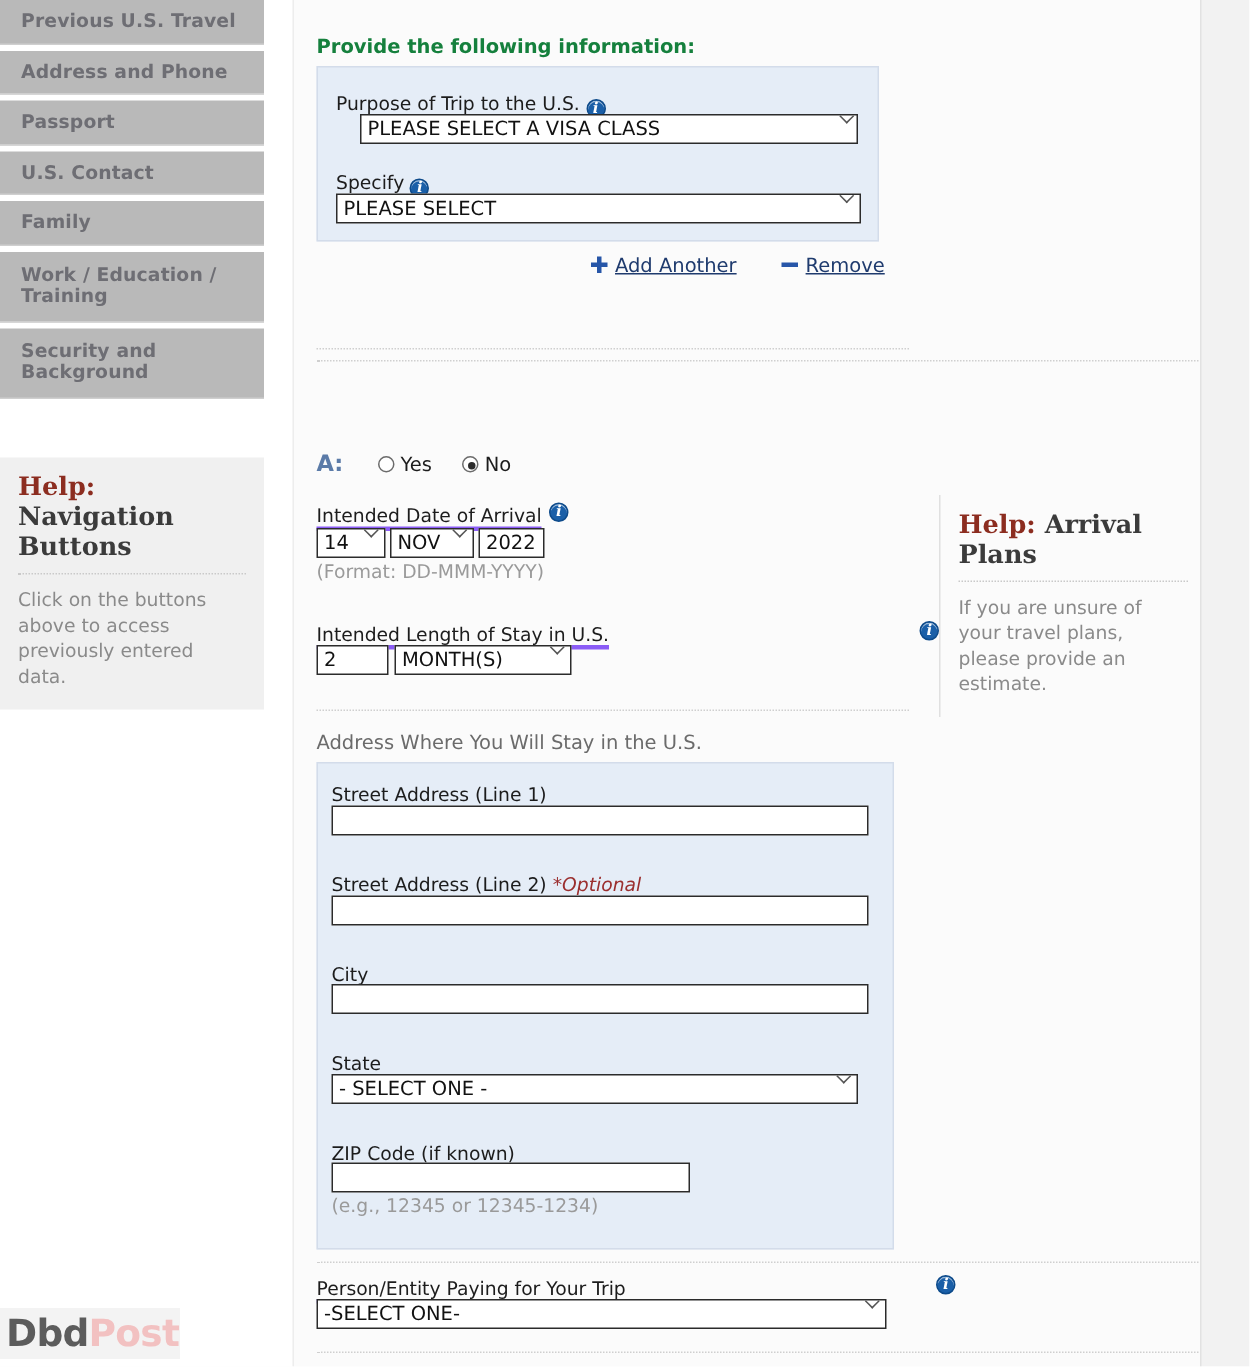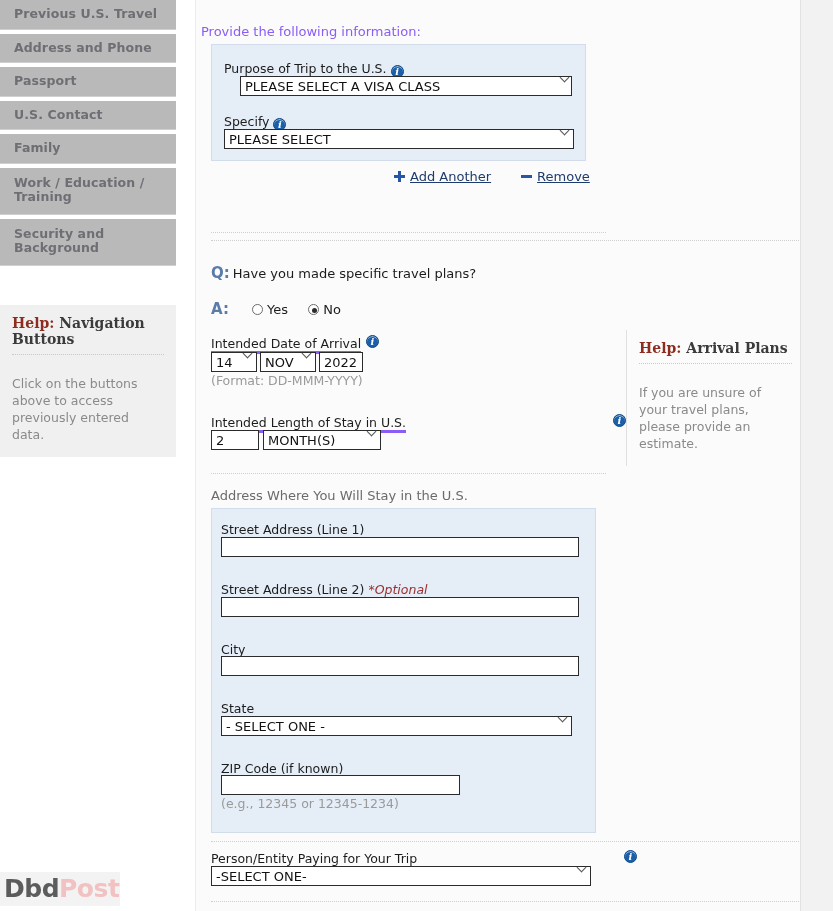--- a/index.html
+++ b/index.html
@@ -47,26 +47,26 @@
 
   .help-box-left {
     position: absolute;
     left: 0; top: 305px;
     width: 176px;
     background: #f0f0f0;
     padding: 10px 12px 14px 12px;
   }
   .help-title {
     font-family: "DejaVu Serif", "Liberation Serif", serif;
-    font-size: 14px;
+    font-size: 17px;
     font-weight: bold;
     color: #3b3b3b;
     padding-bottom: 7px;
     border-bottom: 1px dotted #c9c9c9;
-    margin-bottom: 20px;
+    margin-bottom: 8px;
   }
   .help-title .hw { color: #8c2d20; }
   .help-body {
     font-size: 12.5px;
     color: #8a8a8a;
     line-height: 17px;
   }
 
   
   .watermark {
@@ -87,22 +87,22 @@
   
   .content {
     position: absolute;
     left: 195px; top: 0;
     width: 605px; height: 911px;
     background: #fbfbfb;
     border-left: 1px solid #ededed;
   }
 
   .lead {
-    position: absolute; left: 5px; top: 24px;
-    font-size: 13px; color: #8b5cf6;
+    position: absolute; left: 15px; top: 24px;
+    font-size: 13px; color: #15803d; font-weight: bold;
   }
 
   
   .panel {
     position: absolute;
     background: #e5edf7;
     border: 1px solid #d3dcea;
   }
   .panel-purpose { left: 15px; top: 44px; width: 375px; height: 117px; }
   .panel-address { left: 15px; top: 508px; width: 385px; height: 325px; }
@@ -333,23 +333,20 @@
         <span class="pm"></span><span class="lbl">Add Another</span>
       </span>
       <span class="act minus">
         <span class="pm"></span><span class="lbl">Remove</span>
       </span>
     </div>
 
     <div class="divider div-short"></div>
     <div class="divider div-long"></div>
 
-    <div class="qa-q">
-      <span class="qa-mark">Q:</span><span>Have you made specific travel plans?</span>
-    </div>
     <div class="qa-a">
       <span class="qa-mark">A:</span>
       <span class="radio"></span><span>Yes</span>
       <span class="radio on"></span><span>No</span>
     </div>
 
     <div class="fld-label ul" style="left:15px; top:336px;">
       <span>Intended Date of Arrival</span></div>
     <span class="info-icon" style="position:absolute; left:166px; top:335px;">i</span>
 

